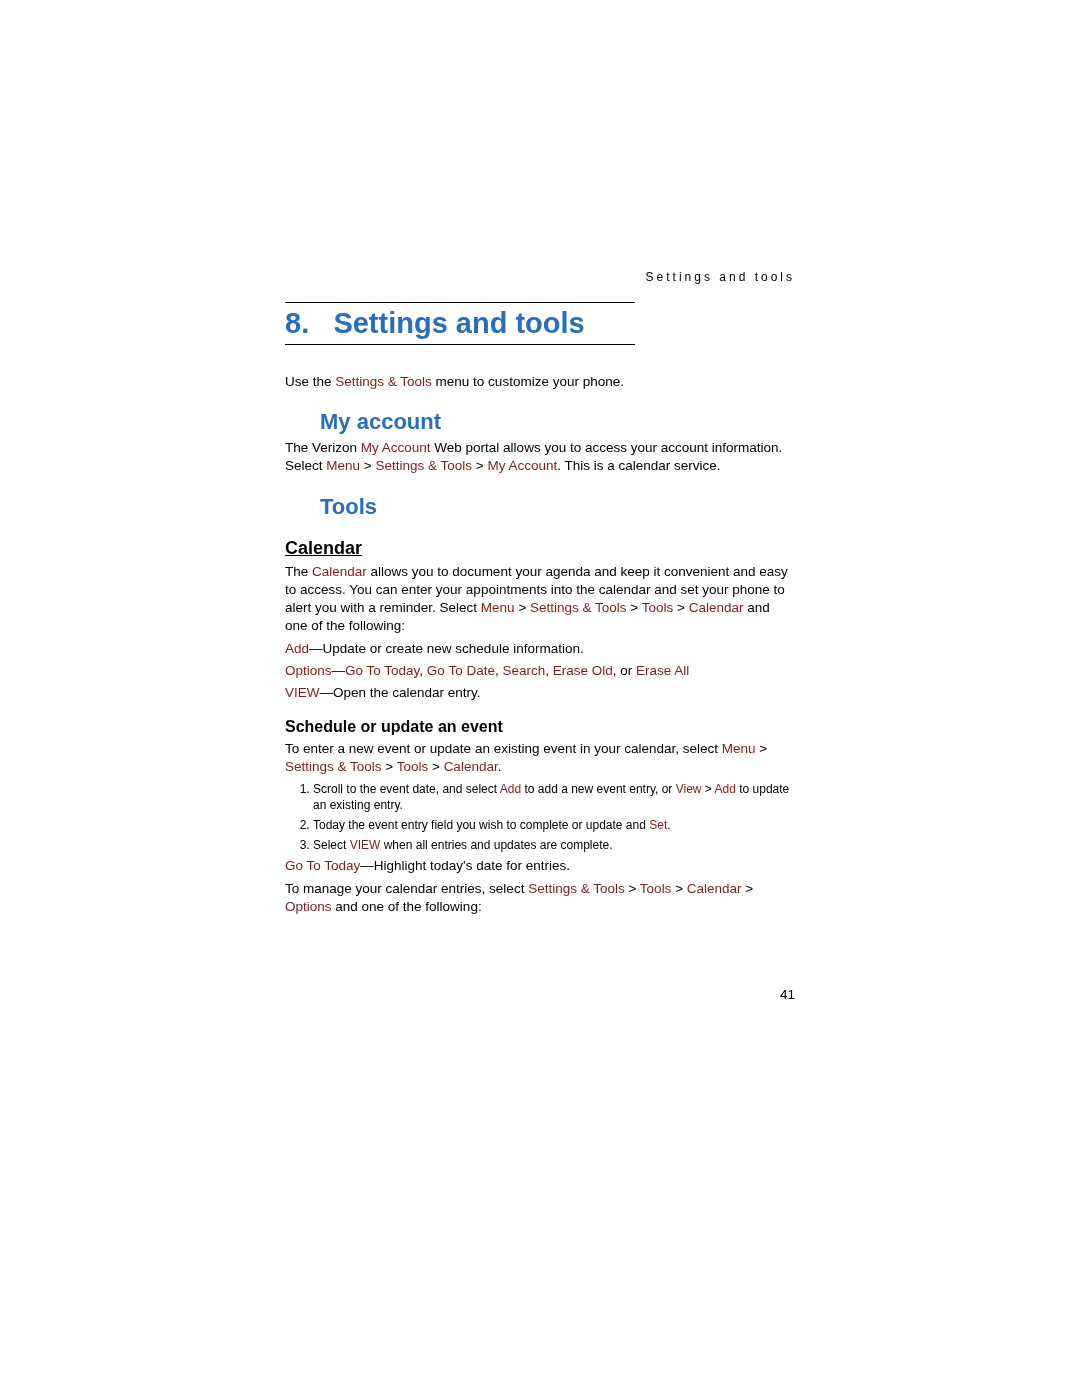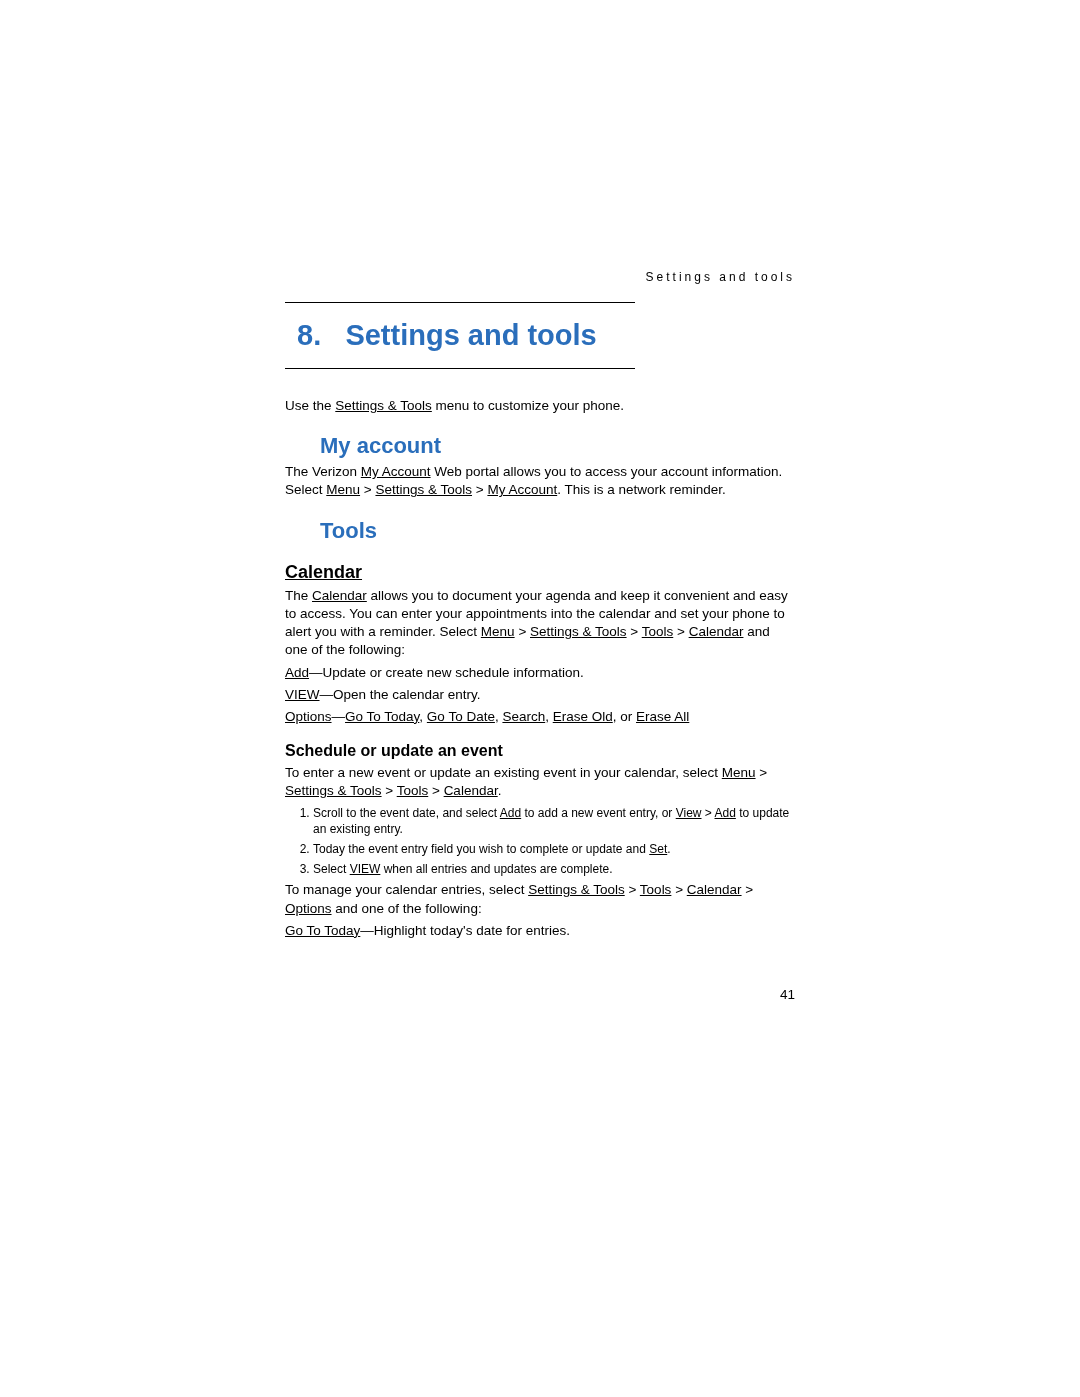--- a/index.html
+++ b/index.html
@@ -24,21 +24,21 @@
     margin-bottom: 18px;
   }
   .chapter-title {
     border-top: 1px solid #000;
     border-bottom: 1px solid #000;
     padding: 4px 0;
     margin-bottom: 28px;
     width: 350px;
   }
   .chapter-title h1 {
-    margin: 12px;
+    margin: 0;
     font-size: 29px;
     font-weight: bold;
     color: #2a6ebb;
   }
   .section-h2 {
     font-size: 22px;
     font-weight: bold;
     color: #2a6ebb;
     margin: 18px 0 2px 35px;
   }
@@ -53,21 +53,21 @@
     font-size: 16px;
     font-weight: bold;
     color: #000;
     margin: 16px 0 4px 0;
   }
   p {
     font-size: 13.5px;
     line-height: 1.35;
     margin: 4px 0;
   }
-  .link { color: #000000; text-decoration: underline; }
+  .link { color: #7f1d1d; }
   ol {
     font-size: 12px;
     line-height: 1.35;
     padding-left: 28px;
     margin: 4px 0;
   }
   ol li { margin: 4px 0; }
   .page-num {
     position: absolute;
     bottom: 395px;
@@ -90,56 +90,56 @@
       <span>Settings and tools</span>
     </h1>
   </div>
 
   <p class="intro">
     <span>Use the </span><span class="link">Settings &amp; Tools</span><span> menu to customize your phone.</span>
   </p>
 
   <h2 class="section-h2">My account</h2>
   <p>
-    <span>The Verizon </span><span class="link">My Account</span><span> Web portal allows you to access your account information. Select </span><span class="link">Menu</span><span> &gt; </span><span class="link">Settings &amp; Tools</span><span> &gt; </span><span class="link">My Account</span><span>. This is a network reminder.</span>
+    <span>The Verizon </span><span class="link">My Account</span><span> Web portal allows you to access your account information. Select </span><span class="link">Menu</span><span> &gt; </span><span class="link">Settings &amp; Tools</span><span> &gt; </span><span class="link">My Account</span><span>. This is a calendar service.</span>
   </p>
 
   <h2 class="section-h2">Tools</h2>
 
   <h3 class="section-h3">Calendar</h3>
   <p>
     <span>The </span><span class="link">Calendar</span><span> allows you to document your agenda and keep it convenient and easy to access. You can enter your appointments into the calendar and set your phone to alert you with a reminder. Select </span><span class="link">Menu</span><span> &gt; </span><span class="link">Settings &amp; Tools</span><span> &gt; </span><span class="link">Tools</span><span> &gt; </span><span class="link">Calendar</span><span> and one of the following:</span>
   </p>
   <p>
     <span class="link">Add</span><span>—Update or create new schedule information.</span>
   </p>
   <p>
-    <span class="link">VIEW</span><span>—Open the calendar entry.</span>
+    <span class="link">Options</span><span>—</span><span class="link">Go To Today</span><span>, </span><span class="link">Go To Date</span><span>, </span><span class="link">Search</span><span>, </span><span class="link">Erase Old</span><span>, or </span><span class="link">Erase All</span>
   </p>
   <p>
-    <span class="link">Options</span><span>—</span><span class="link">Go To Today</span><span>, </span><span class="link">Go To Date</span><span>, </span><span class="link">Search</span><span>, </span><span class="link">Erase Old</span><span>, or </span><span class="link">Erase All</span>
+    <span class="link">VIEW</span><span>—Open the calendar entry.</span>
   </p>
 
   <h4 class="section-h4">Schedule or update an event</h4>
   <p>
     <span>To enter a new event or update an existing event in your calendar, select </span><span class="link">Menu</span><span> &gt; </span><span class="link">Settings &amp; Tools</span><span> &gt; </span><span class="link">Tools</span><span> &gt; </span><span class="link">Calendar</span><span>.</span>
   </p>
   <ol>
     <li>
       <span>Scroll to the event date, and select </span><span class="link">Add</span><span> to add a new event entry, or </span><span class="link">View</span><span> &gt; </span><span class="link">Add</span><span> to update an existing entry.</span>
     </li>
     <li>
       <span>Today the event entry field you wish to complete or update and </span><span class="link">Set</span><span>.</span>
     </li>
     <li>
       <span>Select </span><span class="link">VIEW</span><span> when all entries and updates are complete.</span>
     </li>
   </ol>
   <p>
-    <span>To manage your calendar entries, select </span><span class="link">Settings &amp; Tools</span><span> &gt; </span><span class="link">Tools</span><span> &gt; </span><span class="link">Calendar</span><span> &gt; </span><span class="link">Options</span><span> and one of the following:</span>
+    <span class="link">Go To Today</span><span>—Highlight today's date for entries.</span>
   </p>
   <p>
-    <span class="link">Go To Today</span><span>—Highlight today's date for entries.</span>
+    <span>To manage your calendar entries, select </span><span class="link">Settings &amp; Tools</span><span> &gt; </span><span class="link">Tools</span><span> &gt; </span><span class="link">Calendar</span><span> &gt; </span><span class="link">Options</span><span> and one of the following:</span>
   </p>
 
 </div>
 
 <div class="page-num">41</div>
 
 </body></html>

